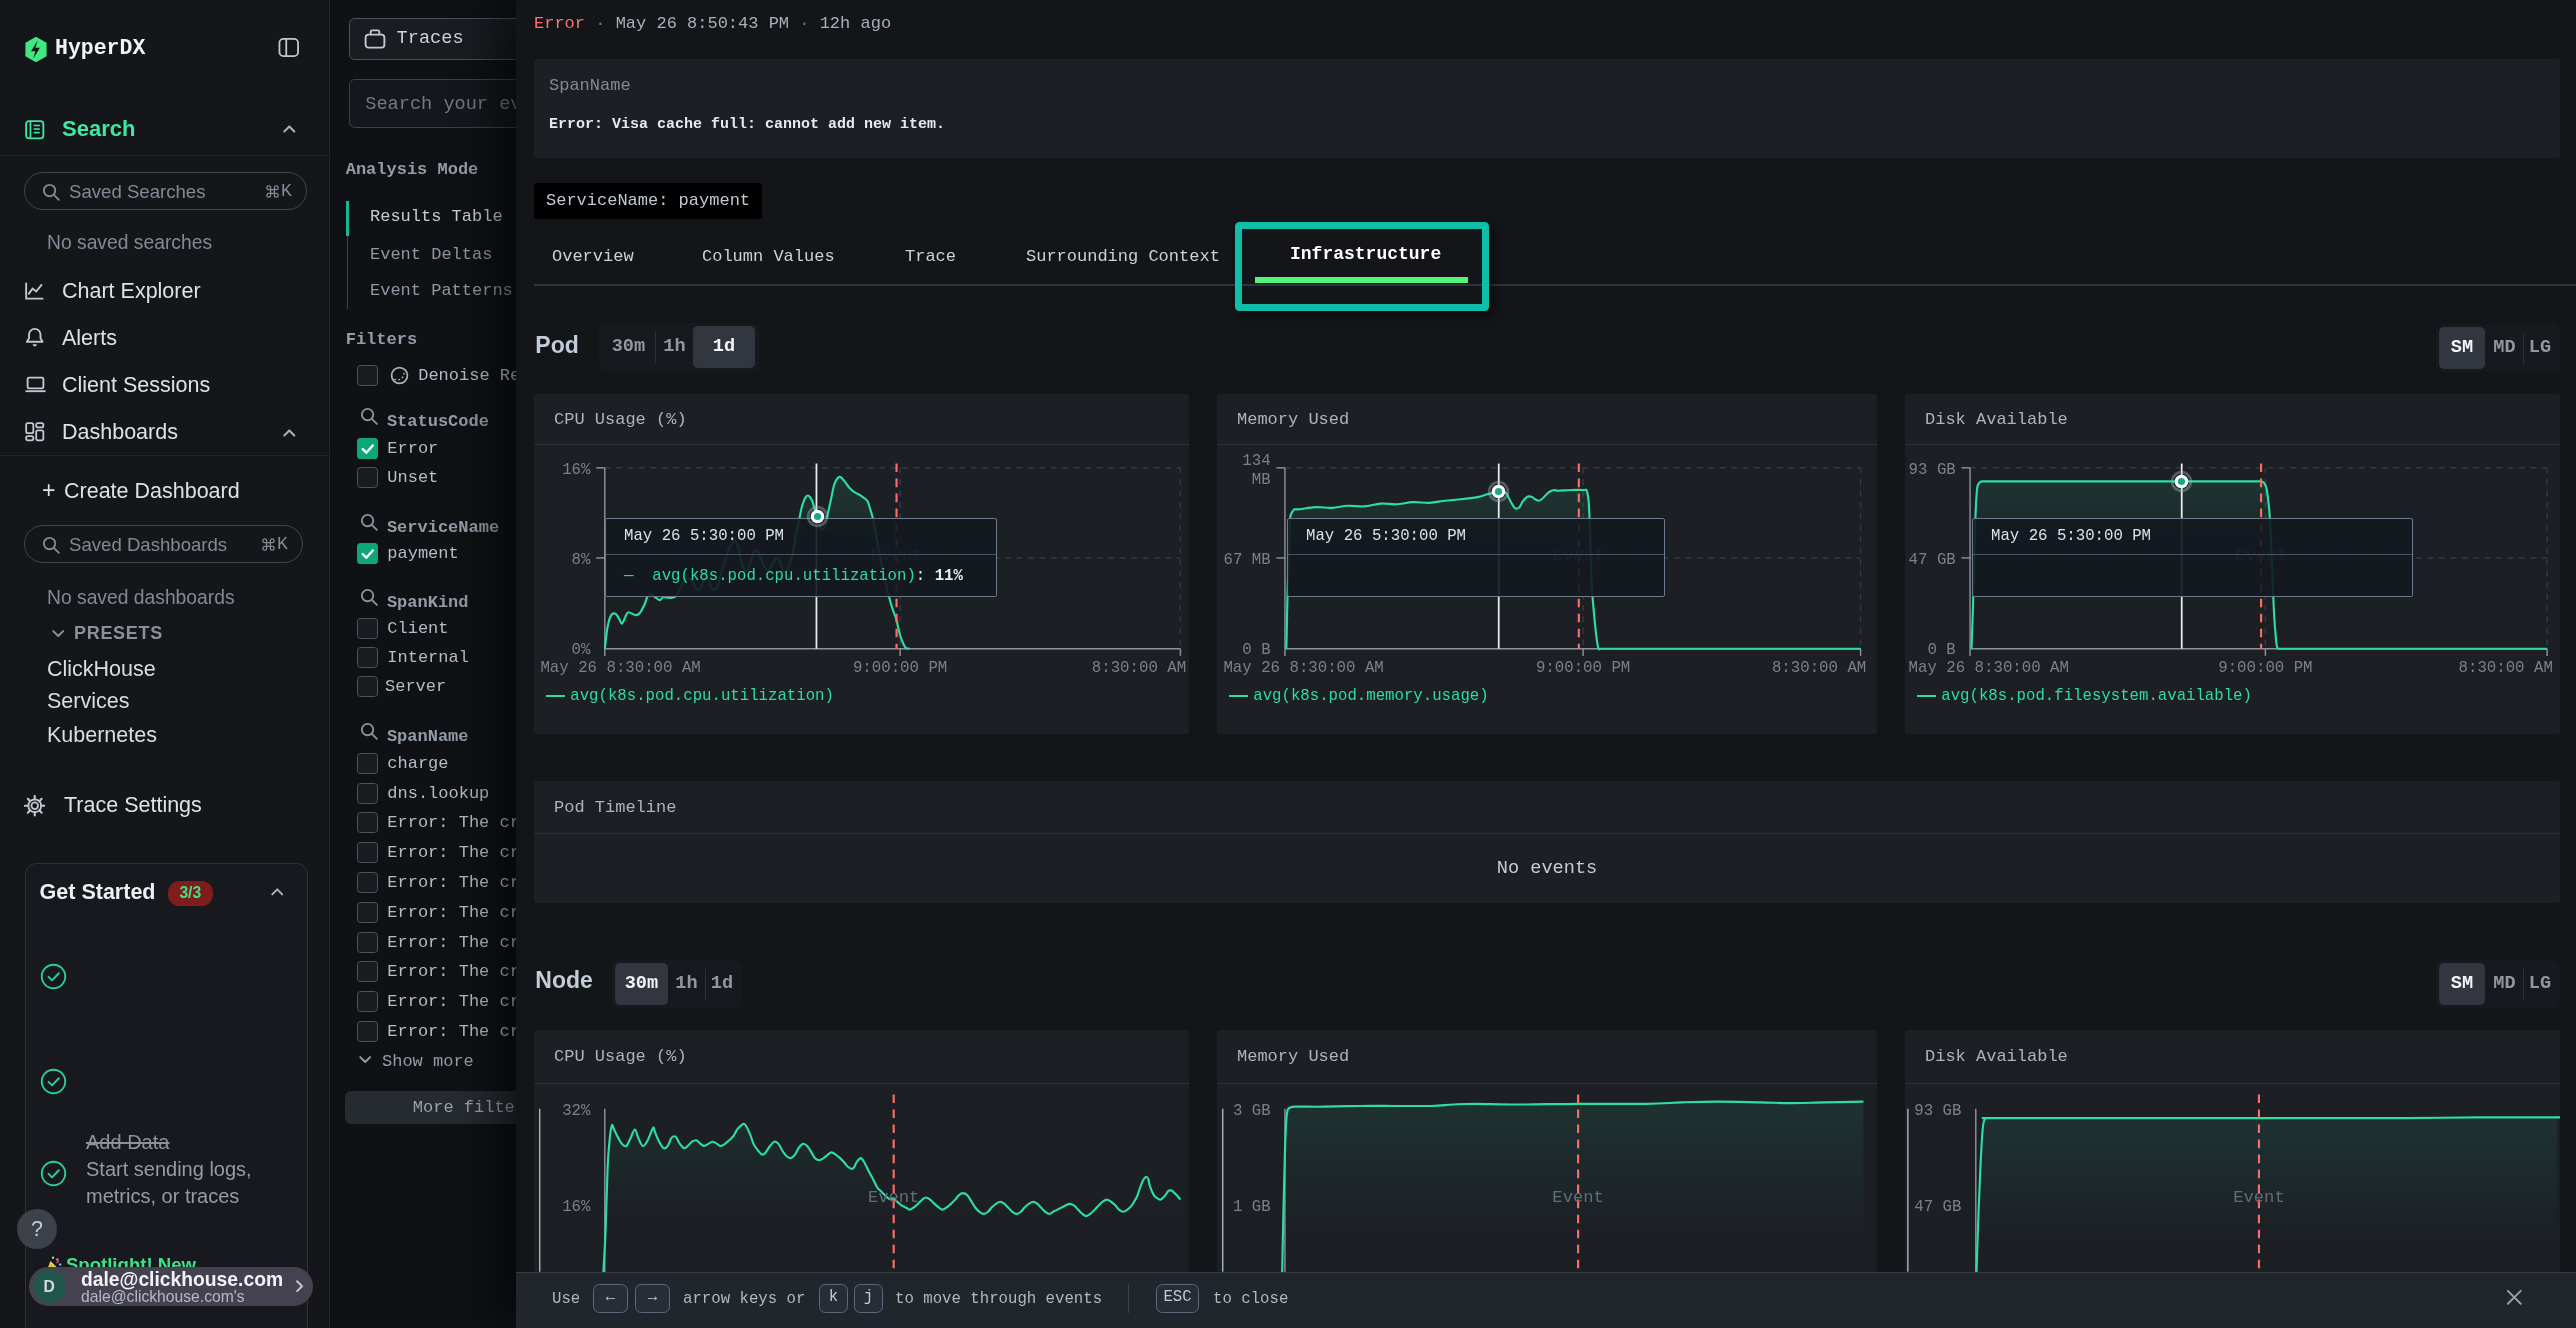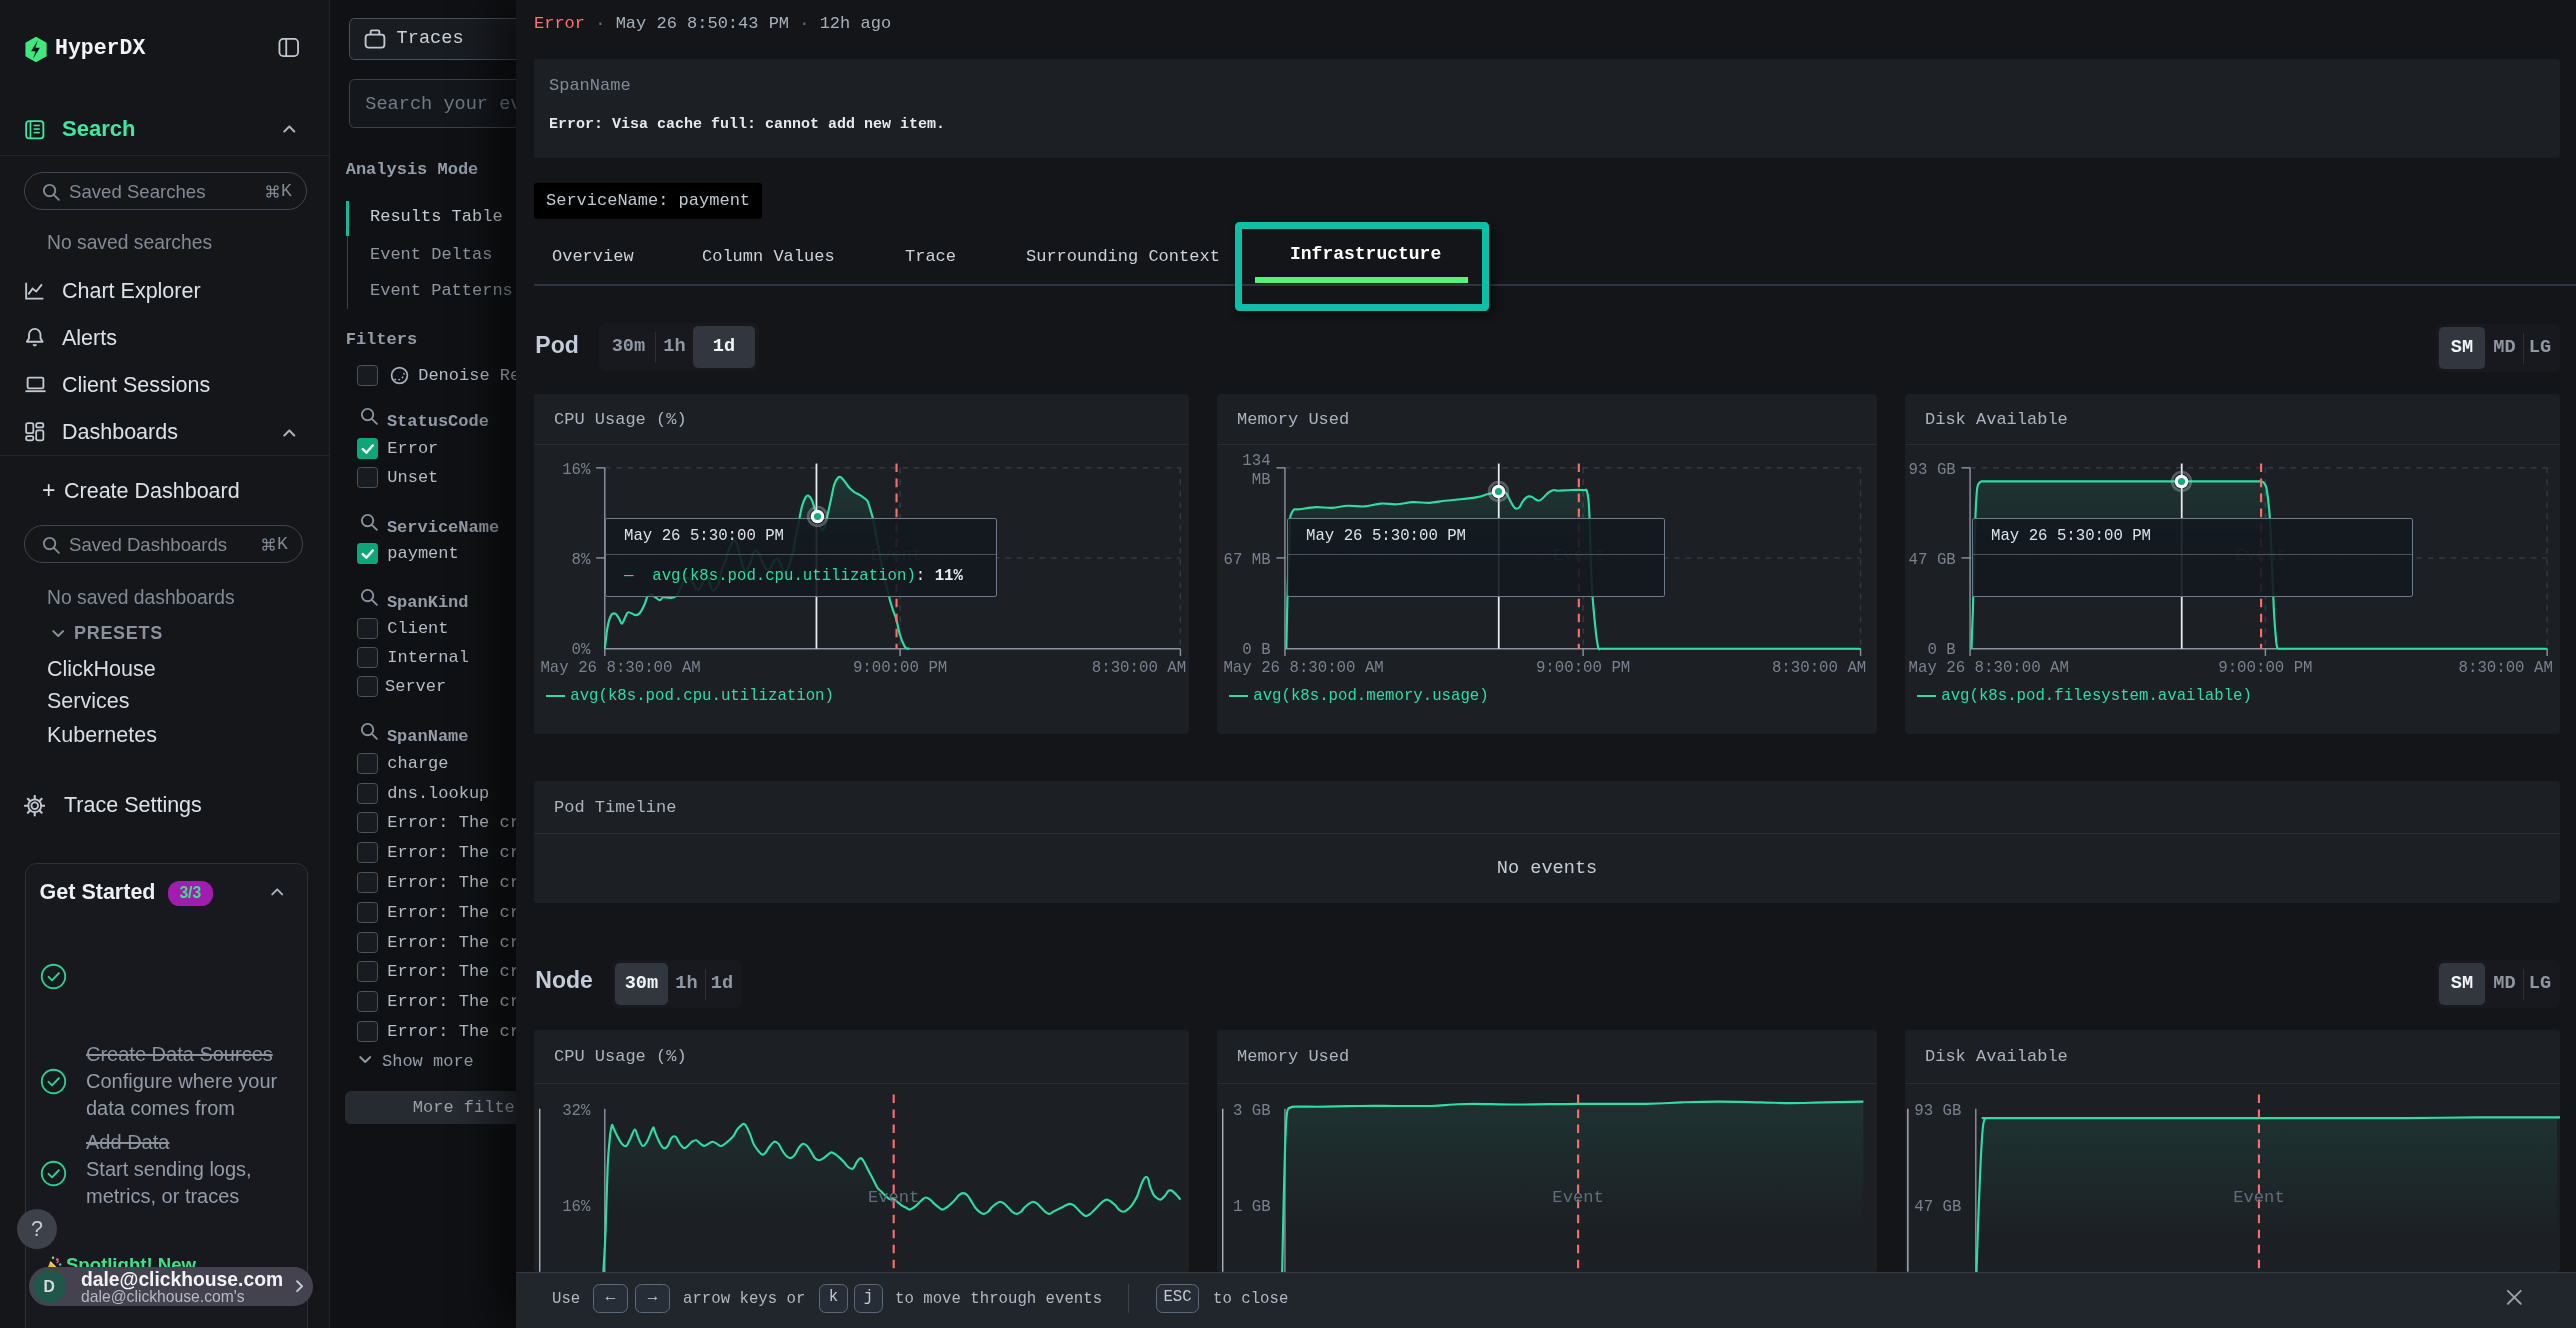--- a/index.html
+++ b/index.html
@@ -93,33 +93,32 @@
         <line x1="15.00" y1="24.00" x2="15.00" y2="28.60" stroke="#c2c8d1" stroke-width="3" stroke-linecap="round"></line>
         <line x1="8.64" y1="21.36" x2="5.38" y2="24.62" stroke="#c2c8d1" stroke-width="3" stroke-linecap="round"></line>
         <line x1="6.00" y1="15.00" x2="1.40" y2="15.00" stroke="#c2c8d1" stroke-width="3" stroke-linecap="round"></line>
         <line x1="8.64" y1="8.64" x2="5.38" y2="5.38" stroke="#c2c8d1" stroke-width="3" stroke-linecap="round"></line>
         <line x1="15.00" y1="6.00" x2="15.00" y2="1.40" stroke="#c2c8d1" stroke-width="3" stroke-linecap="round"></line>
         <line x1="21.36" y1="8.64" x2="24.62" y2="5.38" stroke="#c2c8d1" stroke-width="3" stroke-linecap="round"></line>
       </svg></div>
 <div style="position:absolute;left:64px;top:793px;"><span style="font-size:21.5px;color:#dde2e8;">Trace Settings</span></div>
 <div style="position:absolute;left:25px;top:863px;width:283px;height:501px;border:0.7px solid #2c313a;border-radius:11.4px;background:#17191e;box-sizing:border-box;">
   <span style="position:absolute;left:13.6px;top:15.7px;font-size:21.5px;font-weight:bold;color:#eef1f4;">Get Started</span>
-  <span style="position:absolute;left:142px;top:16.5px;background:#a21caf;color:#3ee08a;font-weight:bold;font-size:15.7px;padding:3.6px 11.4px;border-radius:11.4px;">3/3</span>
+  <span style="position:absolute;left:142px;top:16.5px;background:#7f1d1d;color:#3ee08a;font-weight:bold;font-size:15.7px;padding:3.6px 11.4px;border-radius:11.4px;">3/3</span>
   <span style="position:absolute;left:242px;top:18.6px;"><svg width="17" height="17" viewBox="0 0 24 24" style="">
           <path d="M6 16 L13 9 L20 16" fill="none" stroke="#aab1bb" stroke-width="2.8" stroke-linecap="round" stroke-linejoin="round"></path>
         </svg></span>
   <span style="position:absolute;left:13.6px;top:99px;"><svg width="27" height="27" viewBox="0 0 38 38" style="">
           <circle cx="19" cy="19" r="16.5" fill="none" stroke="#2fcf92" stroke-width="2.6"></circle>
           <path d="M12 19.5 L17 24.5 L26.5 14.5" fill="none" stroke="#2fcf92" stroke-width="2.8" stroke-linecap="round" stroke-linejoin="round"></path>
         </svg></span>
   <span style="position:absolute;left:13.6px;top:204px;"><svg width="27" height="27" viewBox="0 0 38 38" style="">
           <circle cx="19" cy="19" r="16.5" fill="none" stroke="#2fcf92" stroke-width="2.6"></circle>
           <path d="M12 19.5 L17 24.5 L26.5 14.5" fill="none" stroke="#2fcf92" stroke-width="2.8" stroke-linecap="round" stroke-linejoin="round"></path>
         </svg></span>
-  <div style="position:absolute;left:60px;top:177px;width:195px;font-size:20px;line-height:27px;color:#8a929e;"><span style="text-decoration:line-through;">Create Data Sources</span><br><span style="color:#949ca8;">Configure where your data comes from</span></div>
   <span style="position:absolute;left:13.6px;top:296px;"><svg width="27" height="27" viewBox="0 0 38 38" style="">
           <circle cx="19" cy="19" r="16.5" fill="none" stroke="#2fcf92" stroke-width="2.6"></circle>
           <path d="M12 19.5 L17 24.5 L26.5 14.5" fill="none" stroke="#2fcf92" stroke-width="2.8" stroke-linecap="round" stroke-linejoin="round"></path>
         </svg></span>
   <div style="position:absolute;left:60px;top:265px;width:195px;font-size:20px;line-height:27px;color:#8a929e;"><span style="text-decoration:line-through;">Add Data</span><br><span style="color:#949ca8;">Start sending logs, metrics, or traces</span></div>
 </div>
 <div style="position:absolute;left:17px;top:1209px;width:40px;height:40px;border-radius:50%;background:#3c414a;text-align:center;line-height:40px;font-size:21.5px;color:#c6ccd4;z-index:3;">?</div>
 <div style="position:absolute;left:43px;top:1254px;"><span style="font-size:18.6px;color:#3ee08a;font-weight:bold;"><svg width="18.6" height="18.6" viewBox="0 0 26 26" style="vertical-align:-3.6px;margin-right:4.3px;">
           <path d="M4 23 L10 8 L18 16 Z" fill="#e8b931"></path>
           <path d="M10 8 L18 16" stroke="#f7dc6f" stroke-width="2"></path>

